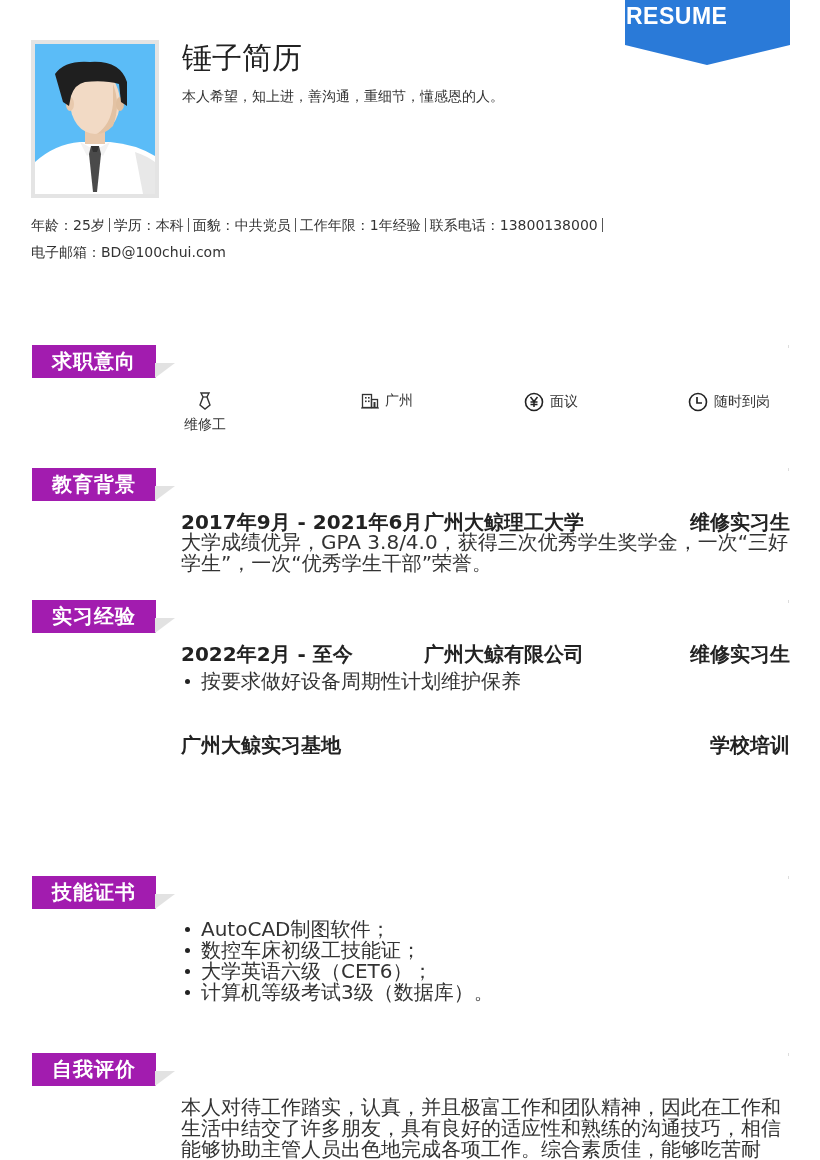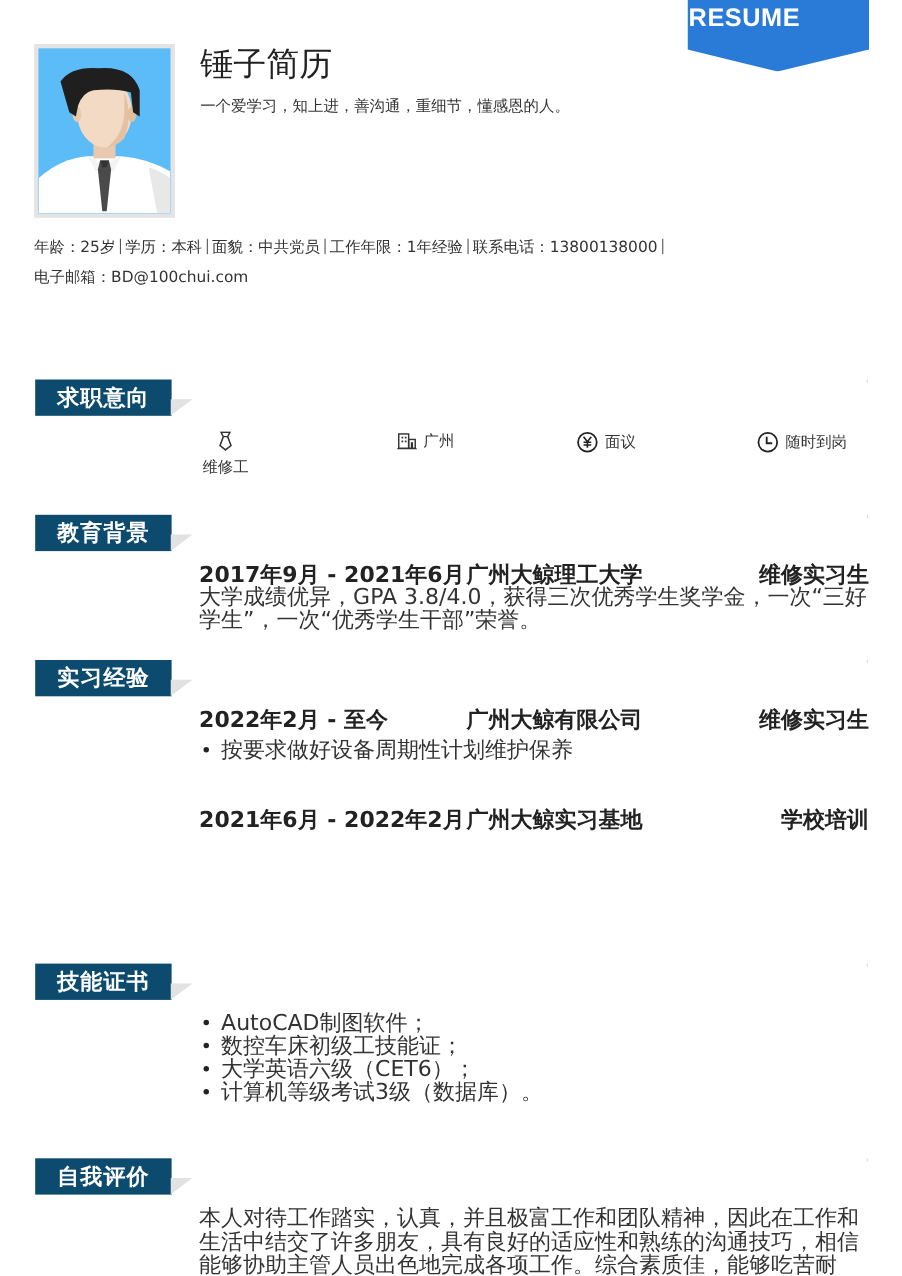--- a/index.html
+++ b/index.html
@@ -18,21 +18,21 @@
   .photo-inner { width: 120px; height: 150px; background: #5bbcf7; position: relative; overflow: hidden; }
 
   .name { position: absolute; left: 182px; top: 38px; font-size: 30px; color: #222; font-weight: normal; }
   .motto { position: absolute; left: 182px; top: 88px; font-size: 14px; color: #333; }
 
   .info { position: absolute; left: 31px; top: 212px; width: 760px; font-size: 14px; color: #333; line-height: 27px; }
   .info .sep { display: inline-block; width: 1px; height: 14px; background: #555; margin: 0 4px; vertical-align: -2px; }
 
   
   .sec { position: absolute; left: 31px; width: 760px; height: 36px; }
-  .sec-badge { position: absolute; left: 1px; top: 0; width: 124px; height: 33px; background: #0c4a6e; color: #fff;
+  .sec-badge { position: absolute; left: 1px; top: 0; width: 124px; height: 33px; background: #a21caf; color: #fff;
                font-size: 20px; font-weight: bold; line-height: 33px; text-align: center; letter-spacing: 1px; }
   .sec-tri-svg { position: absolute; left: 124px; top: 13px; }
   .sec-dot { position: absolute; right: 2px; top: 0; width: 1px; height: 3px; background: #ddd; }
 
   
   .intent { position: absolute; top: 392px; left: 182px; width: 610px; height: 22px; font-size: 14px; color: #333; }
   .intent-item { position: absolute; top: 0; display: flex; align-items: center; gap: 6px; }
   .intent-item svg { display: block; }
 
   .content { position: absolute; left: 181px; width: 609px; font-size: 20px; color: #333; }
@@ -76,21 +76,21 @@
 
       <ellipse cx="35" cy="60" rx="4" ry="7" fill="#e8c9ad"></ellipse>
       <ellipse cx="85" cy="60" rx="4" ry="7" fill="#e0bf9f"></ellipse>
 
       <path d="M20,30 Q30,16 55,18 Q85,16 92,38 L92,62 L86,58 L84,40 Q70,36 50,38 Q40,40 36,52 L34,62 L28,58 Q24,44 20,30 Z" fill="#1f1f1f"></path>
     </svg>
   </div>
 </div>
 
 <div class="name">锤子简历</div>
-<div class="motto">一个爱学习，知上进，善沟通，重细节，懂感恩的人。</div>
+<div class="motto">本人希望，知上进，善沟通，重细节，懂感恩的人。</div>
 
 <div class="info">
   <span>年龄：25岁</span><span class="sep"></span><span>学历：本科</span><span class="sep"></span><span>面貌：中共党员</span><span class="sep"></span><span>工作年限：1年经验</span><span class="sep"></span><span>联系电话：13800138000</span><span class="sep"></span><br>
   <span>电子邮箱：BD@100chui.com</span>
 </div>
 
 <div class="sec" style="top:345px;">
   <div class="sec-badge">求职意向</div>
   <svg class="sec-tri-svg" width="22" height="20" viewBox="0 0 22 20">
       <polygon points="0,5 20,5 0,20" fill="#e2e2e2"></polygon>
@@ -166,21 +166,20 @@
     <span class="c2">广州大鲸有限公司</span>
     <span class="c3">维修实习生</span>
   </div>
   <ul class="bul">
     <li>按要求做好设备周期性计划维护保养</li>
   </ul>
 </div>
 
 <div class="content" style="top:735px;">
   <div class="row-head" style="margin-bottom:7px;">
-    <span class="c1">2021年6月 - 2022年2月</span>
     <span class="c2">广州大鲸实习基地</span>
     <span class="c3">学校培训</span>
   </div>
 </div>
 
 <div class="sec" style="top:876px;">
   <div class="sec-badge">技能证书</div>
   <svg class="sec-tri-svg" width="22" height="20" viewBox="0 0 22 20">
       <polygon points="0,5 20,5 0,20" fill="#e2e2e2"></polygon>
     </svg>

